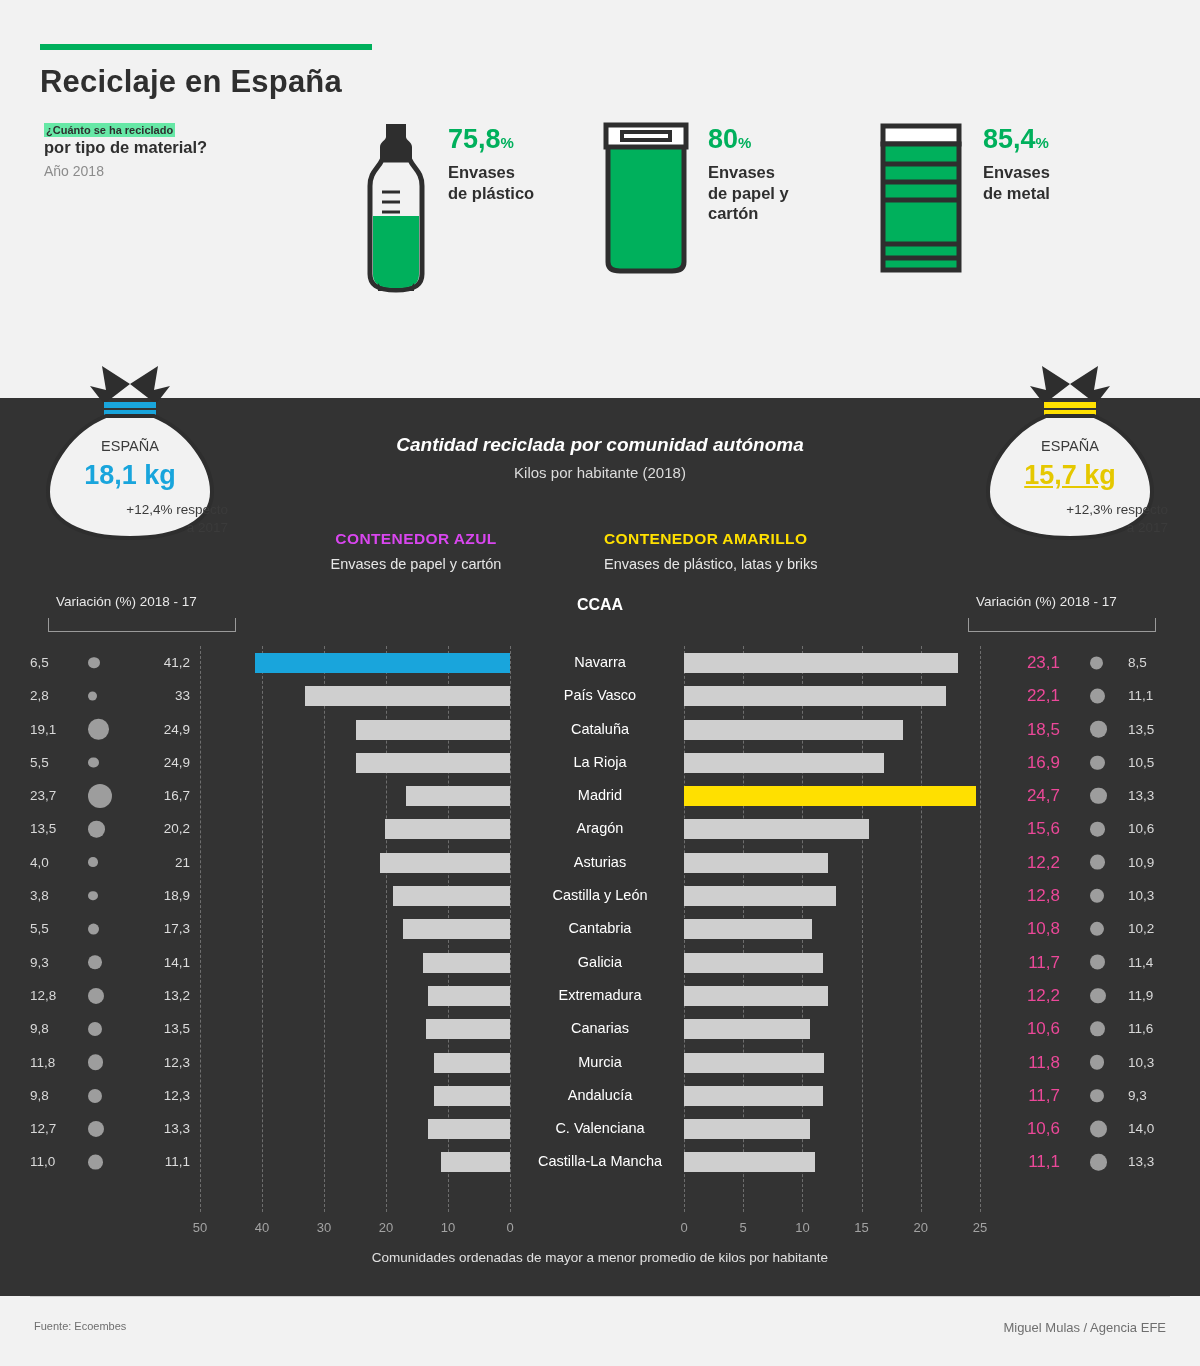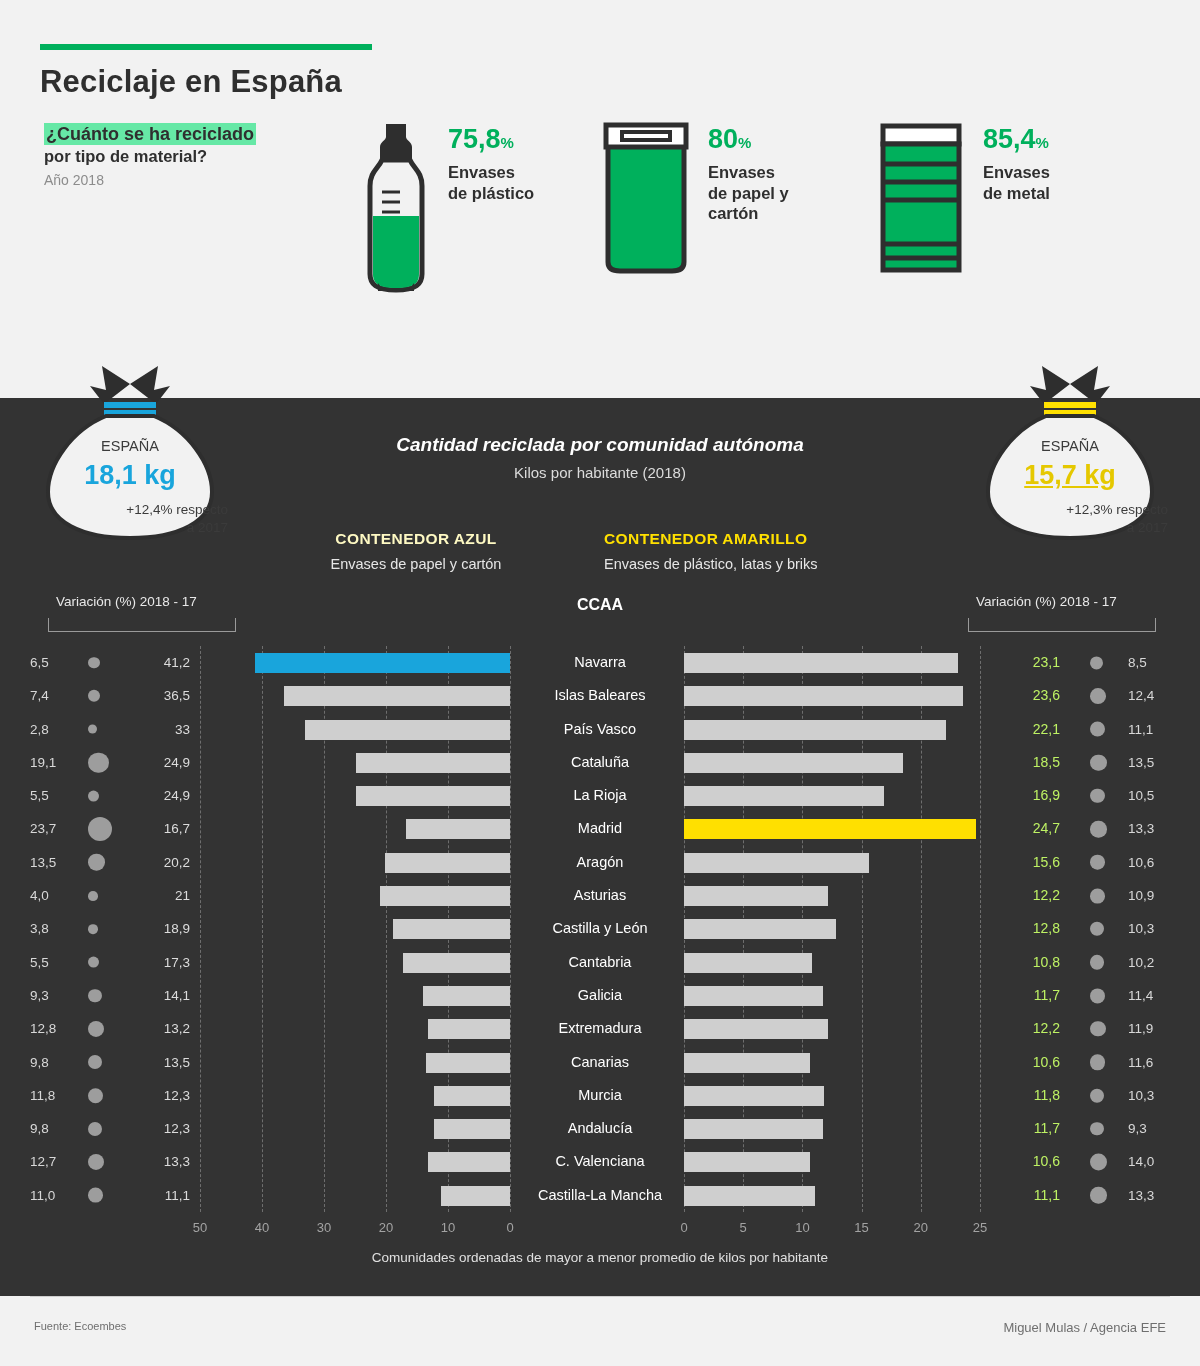--- a/index.html
+++ b/index.html
@@ -10,21 +10,21 @@
   }
   
   .topbar { padding:0 40px; }
   .accent-rule { width:332px; height:6px; background:#00b05c; margin-top:44px; }
   .title { font-size:31px; font-weight:bold; color:#2f2f2f; margin-top:14px; letter-spacing:0.2px;}
   .subtitle { font-size:17.5px; color:#3b3b3b; margin-top:21px; }
 
   
   .mat-section { position:relative; height:215px; }
   .q-block { position:absolute; left:44px; top:24px; width:300px;}
-  .q-line1 { font-size:18px; color:#2f2f2f; }
+  .q-line1 { font-size:11px; color:#2f2f2f; }
   .q-line1 .hl { background:#66e8a6; padding:1px 2px; font-weight:bold;}
   .q-line2 { font-size:16.5px; font-weight:bold; color:#2f2f2f; margin-top:2px;}
   .q-year { font-size:14px; color:#8c8c8c; margin-top:6px; }
 
   .mat { position:absolute; top:20px; display:flex; align-items:flex-start;}
   .mat .labels { margin-left:16px; padding-top:6px;}
   .mat .pct { color:#00b05c; font-weight:bold; font-size:27px; line-height:1;}
   .mat .pct small { font-size:15px; font-weight:bold;}
   .mat .desc { font-size:16.5px; font-weight:bold; color:#2f2f2f; margin-top:9px; line-height:1.25;}
 
@@ -33,21 +33,21 @@
     position:absolute; left:0; right:0; top:398px; height:898px;
     background:#333333; color:#fff;
   }
   .panel-title { text-align:center; font-size:19px; font-style:italic; font-weight:bold; margin-top:36px;}
   .panel-sub { text-align:center; font-size:15px; color:#dcdcdc; margin-top:8px;}
 
   .cont-head { position:absolute; top:132px; width:100%; }
   .cont-blue { position:absolute; left:236px; width:360px; text-align:center;}
   .cont-yellow { position:absolute; left:604px; width:360px; text-align:left;}
   .cont-title { font-size:15.5px; font-weight:bold; letter-spacing:0.4px;}
-  .cont-title.blue { color:#fef9c3; }
+  .cont-title.blue { color:#d946ef; }
   .cont-title.yellow { color:#ffe000; }
   .cont-desc { font-size:14.5px; color:#e6e6e6; margin-top:8px;}
 
   
   .varhead { position:absolute; top:196px; font-size:13.5px; color:#e8e8e8;}
   .varhead.left { left:56px; }
   .varhead.right { left:976px; }
   .bracket { position:absolute; top:220px; height:14px; border:1px solid #9a9a9a; border-top:none;}
   .bracket.left { left:48px; width:188px;}
   .bracket.right { left:968px; width:188px;}
@@ -56,21 +56,21 @@
 
   
   .rows { position:absolute; top:248px; left:0; width:100%;}
   .row { position:relative; height:33.3px; }
   .row .v-left { position:absolute; left:30px; width:42px; text-align:left; font-size:13.5px; color:#d8d8d8; line-height:33.3px;}
   .row .dot-left { position:absolute; left:88px; top:50%; transform:translateY(-50%); border-radius:50%; background:#9d9d9d;}
   .row .n-left { position:absolute; left:130px; width:60px; text-align:right; font-size:13.5px; color:#dcdcdc; line-height:33.3px;}
 
   .row .v-right { position:absolute; left:1128px; width:46px; text-align:left; font-size:13.5px; color:#d8d8d8; line-height:33.3px;}
   .row .dot-right { position:absolute; left:1090px; top:50%; transform:translateY(-50%); border-radius:50%; background:#9d9d9d;}
-  .row .n-right { position:absolute; left:1000px; width:60px; text-align:right; font-size:14px; color:#bef264; line-height:33.3px;}
+  .row .n-right { position:absolute; left:1000px; width:60px; text-align:right; font-size:17px; color:#ec4899; line-height:33.3px;}
 
   .row .name { position:absolute; left:510px; width:180px; text-align:center; font-size:14.5px; color:#fff; line-height:33.3px;}
 
   .bar-l-wrap { position:absolute; left:200px; width:310px; height:33.3px;}
   .bar-l { position:absolute; right:0; top:7px; height:20px; background:#cfcfcf;}
   .bar-r-wrap { position:absolute; left:684px; width:296px; height:33.3px;}
   .bar-r { position:absolute; left:0; top:7px; height:20px; background:#cfcfcf;}
 
   
   .grid { position:absolute; top:0; bottom:0; border-left:1px dashed #6e6e6e; }
@@ -208,35 +208,20 @@
         </div>
         <div class="name">Navarra</div>
         <div class="bar-r-wrap">
           <div class="bar-r" style="width: 273.504px;"></div>
         </div>
         <div class="n-right">23,1</div>
         <div class="dot-right" style="width: 13.0909px; height: 13.0909px;"></div>
         <div class="v-right">8,5</div>
       </div>
       <div class="row">
-        <div class="v-left">7,4</div>
-        <div class="dot-left" style="width: 12.3014px; height: 12.3014px;"></div>
-        <div class="n-left">36,5</div>
-        <div class="bar-l-wrap">
-          <div class="bar-l" style="width: 226.3px;"></div>
-        </div>
-        <div class="name">Islas Baleares</div>
-        <div class="bar-r-wrap">
-          <div class="bar-r" style="width: 279.424px;"></div>
-        </div>
-        <div class="n-right">23,6</div>
-        <div class="dot-right" style="width: 15.89px; height: 15.89px;"></div>
-        <div class="v-right">12,4</div>
-      </div>
-      <div class="row">
         <div class="v-left">2,8</div>
         <div class="dot-left" style="width: 9px; height: 9px;"></div>
         <div class="n-left">33</div>
         <div class="bar-l-wrap">
           <div class="bar-l" style="width: 204.6px;"></div>
         </div>
         <div class="name">País Vasco</div>
         <div class="bar-r-wrap">
           <div class="bar-r" style="width: 261.664px;"></div>
         </div>

